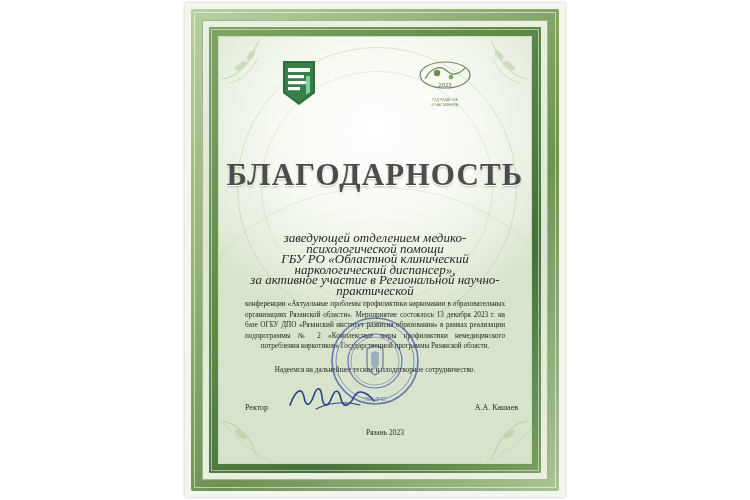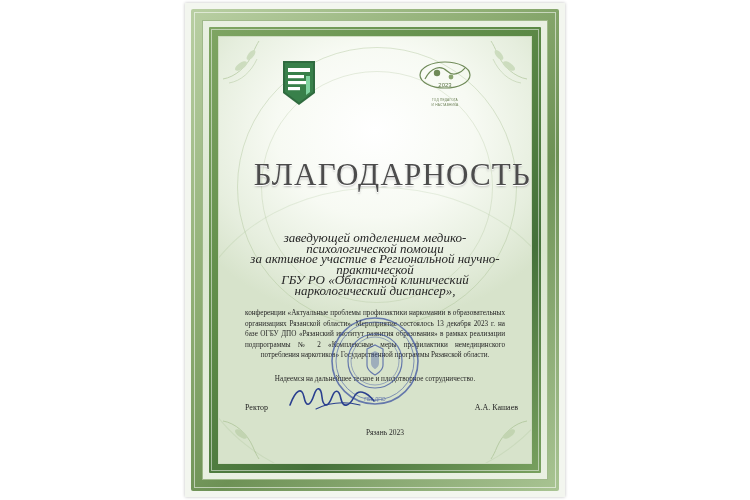--- a/index.html
+++ b/index.html
@@ -131,23 +131,23 @@
     letter-spacing: .2px;
     margin-top: 1px;
   }
 
   
   .title {
     position: absolute;
     left: 0;
     right: 0;
     top: 120px;
-    text-align: right;
+    text-align: center;
     font-family: "Liberation Serif", serif;
-    font-weight: normal;
+    font-weight: bold;
     font-size: 31px;
     letter-spacing: 1.2px;
     color: #4c4c4c;
     text-shadow: 0 1px 0 #ffffff, 0 2px 2px rgba(90,90,90,0.35);
   }
 
   
   .body-text {
     position: absolute;
     left: 26px;
@@ -168,21 +168,21 @@
     line-height: 10.5px;
     font-style: italic;
     color: #262626;
   }
   .para {
     font-size: 7.2px;
     line-height: 10.5px;
     text-align: justify;
     text-align-last: center;
     color: #262626;
-    margin-top: 12px;
+    margin-top: 3px;
   }
   .para.closing { margin-top: 13px; text-align: center; text-align-last: center; }
 
   
   .sign-row {
     position: absolute;
     left: 26px;
     right: 13px;
     bottom: 50px;
     display: flex;
@@ -282,22 +282,22 @@
           <text x="34" y="28" text-anchor="middle" font-family="Liberation Sans, sans-serif" font-size="6" fill="#5d7548">2023</text>
         </svg>
         <div class="em-caption">ГОД ПЕДАГОГА</div>
         <div class="em-caption">И НАСТАВНИКА</div>
       </div>
 
       <div class="title">БЛАГОДАРНОСТЬ</div>
 
       <div class="body-text">
         <div class="line">заведующей отделением медико-психологической помощи</div>
+        <div class="line">ГБУ РО «Областной клинический наркологический диспансер»,</div>
         <div class="line">за активное участие в Региональной научно-практической</div>
-        <div class="line">ГБУ РО «Областной клинический наркологический диспансер»,</div>
         <div class="para">конференции «Актуальные проблемы профилактики наркомании в образовательных организациях Рязанской области». Мероприятие состоялось 13 декабря 2023 г. на базе ОГБУ ДПО «Рязанский институт развития образования» в рамках реализации подпрограммы № 2 «Комплексные меры профилактики немедицинского потребления наркотиков» Государственной программы Рязанской области.</div>
         <div class="para closing">Надеемся на дальнейшее тесное и плодотворное сотрудничество.</div>
       </div>
 
       <svg class="stamp" viewBox="0 0 92 92">
         <circle cx="46" cy="46" r="43" fill="none" stroke="#3a50a0" stroke-width="1.6"></circle>
         <circle cx="46" cy="46" r="39" fill="none" stroke="#3a50a0" stroke-width="0.8"></circle>
         <circle cx="46" cy="46" r="27" fill="none" stroke="#3a50a0" stroke-width="1.2"></circle>
         <circle cx="46" cy="46" r="24" fill="none" stroke="#3a50a0" stroke-width="0.6"></circle>
         <path d="M38 34 L46 30 L54 34 L54 50 C54 56 46 60 46 60 C46 60 38 56 38 50 Z" fill="none" stroke="#3a50a0" stroke-width="1.2"></path>

